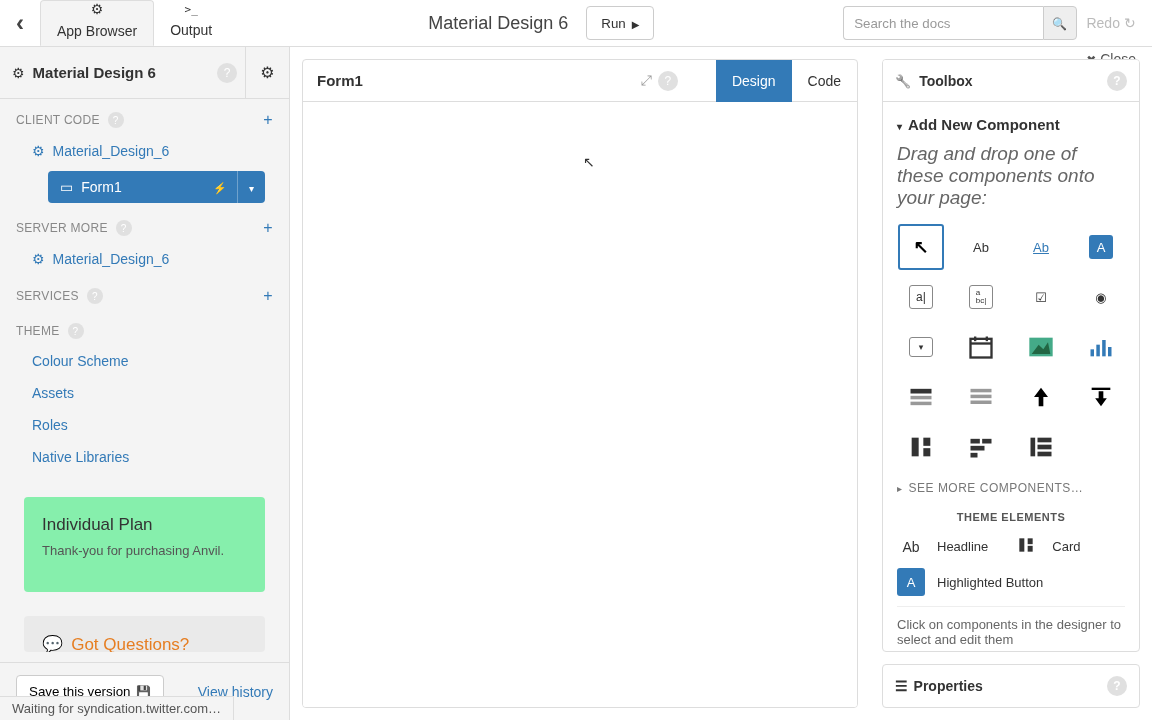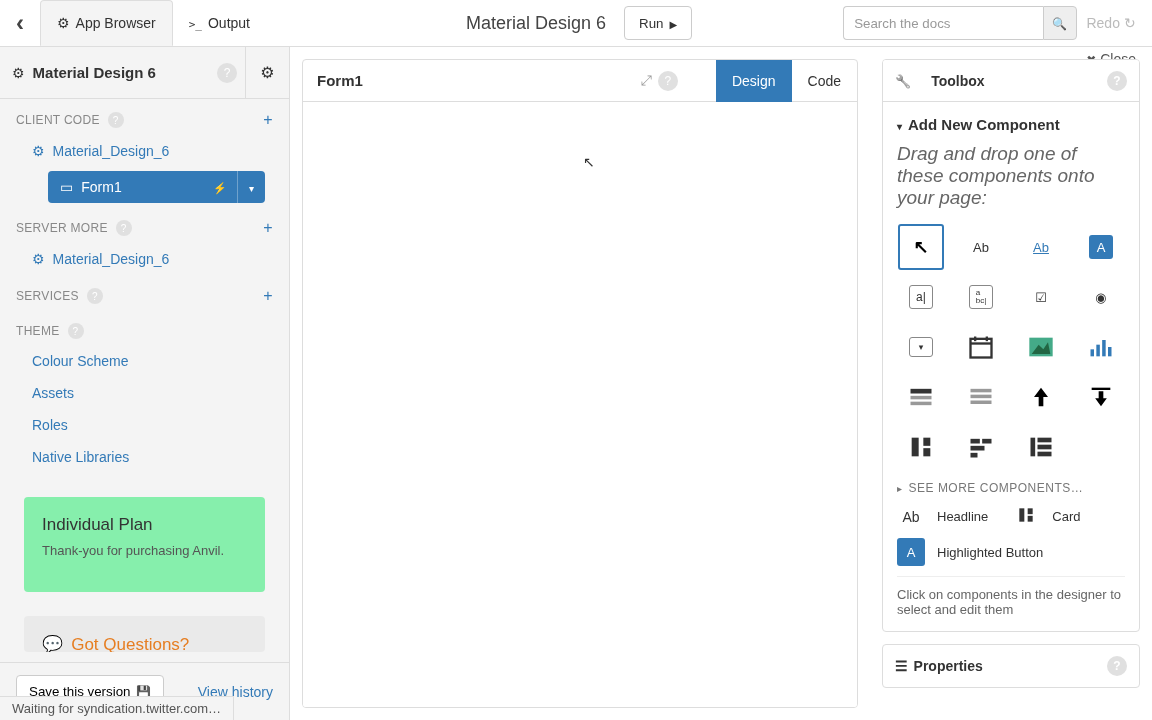--- a/index.html
+++ b/index.html
@@ -1,21 +1,21 @@
 <!DOCTYPE html>
 <html><head>
 <meta charset="utf-8">
 <style>
 * { box-sizing: border-box; margin: 0; padding: 0; }
 body { font-family: "Helvetica Neue", Helvetica, Arial, sans-serif; font-size: 14px; color: #333; background: #fff; width: 1152px; height: 720px; overflow: hidden; position: relative; }
 
 
 .topbar { height: 47px; border-bottom: 1px solid #ddd; display: flex; align-items: center; background: #fff; }
 .back-btn { width: 40px; height: 46px; border: none; background: transparent; color: #444; font-size: 16px; cursor: pointer; }
-.tab { height: 46px; padding: 0 16px; display: flex; align-items: center; gap: 6px; border-radius: 4px 4px 0 0; cursor: pointer; color: #333; }
+.tab { height: 46px; padding: 0 16px; display: flex; align-items: center; gap: 6px; border-radius: 4px 4px 0 0; cursor: pointer; color: #333; flex-direction: column; }
 .tab.active { background: #f4f4f4; border: 1px solid #ddd; border-bottom: 1px solid #f4f4f4; }
 .tab .icon { font-size: 14px; }
 .app-title { margin-left: 200px; font-size: 18px; color: #444; }
 .run-btn { margin-left: 18px; height: 34px; padding: 0 14px; border: 1px solid #ccc; border-radius: 4px; background: #fff; cursor: pointer; display: flex; align-items: center; gap: 6px; color: #333; }
 .search-wrap { margin-left: auto; display: flex; align-items: center; }
 .search-input { width: 200px; height: 34px; border: 1px solid #ccc; border-right: none; border-radius: 4px 0 0 4px; padding: 0 10px; color: #555; }
 .search-input::placeholder { color: #999; }
 .search-btn { height: 34px; width: 34px; border: 1px solid #ccc; border-radius: 0 4px 4px 0; background: #eee; cursor: pointer; }
 .right-actions { display: flex; align-items: center; gap: 20px; padding: 0 16px 0 9px; flex-direction: column; }
 .action { color: #555; cursor: pointer; display: flex; align-items: center; gap: 4px; }
@@ -63,21 +63,21 @@
 .center-head .hc { margin-right: 10px; }
 .center-tabs { display: flex; height: 42px; }
 .center-tab { padding: 0 16px; display: flex; align-items: center; cursor: pointer; }
 .center-tab.active { background: #337ab7; color: #fff; margin-left: 28px; }
 .canvas { flex: 1; background: #fff; position: relative; }
 .cursor { position: absolute; left: 280px; top: 52px; font-size: 14px; }
 
 
 .right { width: 282px; padding: 12px; display: flex; flex-direction: column; }
 .right-card { border: 1px solid #ddd; border-radius: 4px; overflow: hidden; margin-bottom: 12px; }
-.right-head { height: 42px; border-bottom: 1px solid #ddd; display: flex; align-items: center; padding: 0 12px; gap: 20px; font-weight: bold; background: #fff; }
+.right-head { height: 42px; border-bottom: 1px solid #ddd; display: flex; align-items: center; padding: 0 12px; gap: 8px; font-weight: bold; background: #fff; }
 .right-head .hc { margin-left: auto; }
 .right-body { padding: 14px; }
 .add-title { font-weight: bold; font-size: 15px; margin-bottom: 10px; display: flex; align-items: center; gap: 6px; }
 .add-desc { font-style: italic; color: #666; font-size: 19px; margin-bottom: 14px; }
 
 .comp-grid { display: grid; grid-template-columns: repeat(4, 48px); gap: 2px; justify-content: space-between; }
 .comp { width: 48px; height: 48px; display: flex; align-items: center; justify-content: center; cursor: pointer; font-size: 13px; color: #333; }
 .comp .box { width: 30px; height: 30px; border: 1px solid #888; border-radius: 3px; display: flex; align-items: center; justify-content: center; font-size: 12px; }
 .comp.selected .box { border: 2px solid #337ab7; width: 46px; height: 46px; }
 .comp .bluebox { width: 24px; height: 24px; background: #337ab7; color: #fff; border-radius: 3px; display: flex; align-items: center; justify-content: center; }
@@ -362,20 +362,21 @@
                 <rect x="9" y="16" width="12" height="4" fill="#333"></rect>
               </svg>
             </div>
           <div class="comp"></div>
         </div>
 
         <div class="see-more">
           <span class="icon-caret-right"></span>
           <span>SEE MORE COMPONENTS…</span>
         </div>
+        <div class="theme-el-head">THEME ELEMENTS</div>
 
         <div style="display:flex; gap:24px;">
           <div class="theme-row">
             <span class="ticon">Ab</span>
             <span class="tlabel">Headline</span>
           </div>
           <div class="theme-row">
             <span class="ticon"><svg width="20" height="20" viewBox="0 0 24 24">
                   <rect x="4" y="4" width="6" height="16" fill="#333"></rect>
                   <rect x="14" y="4" width="6" height="7" fill="#333"></rect>

